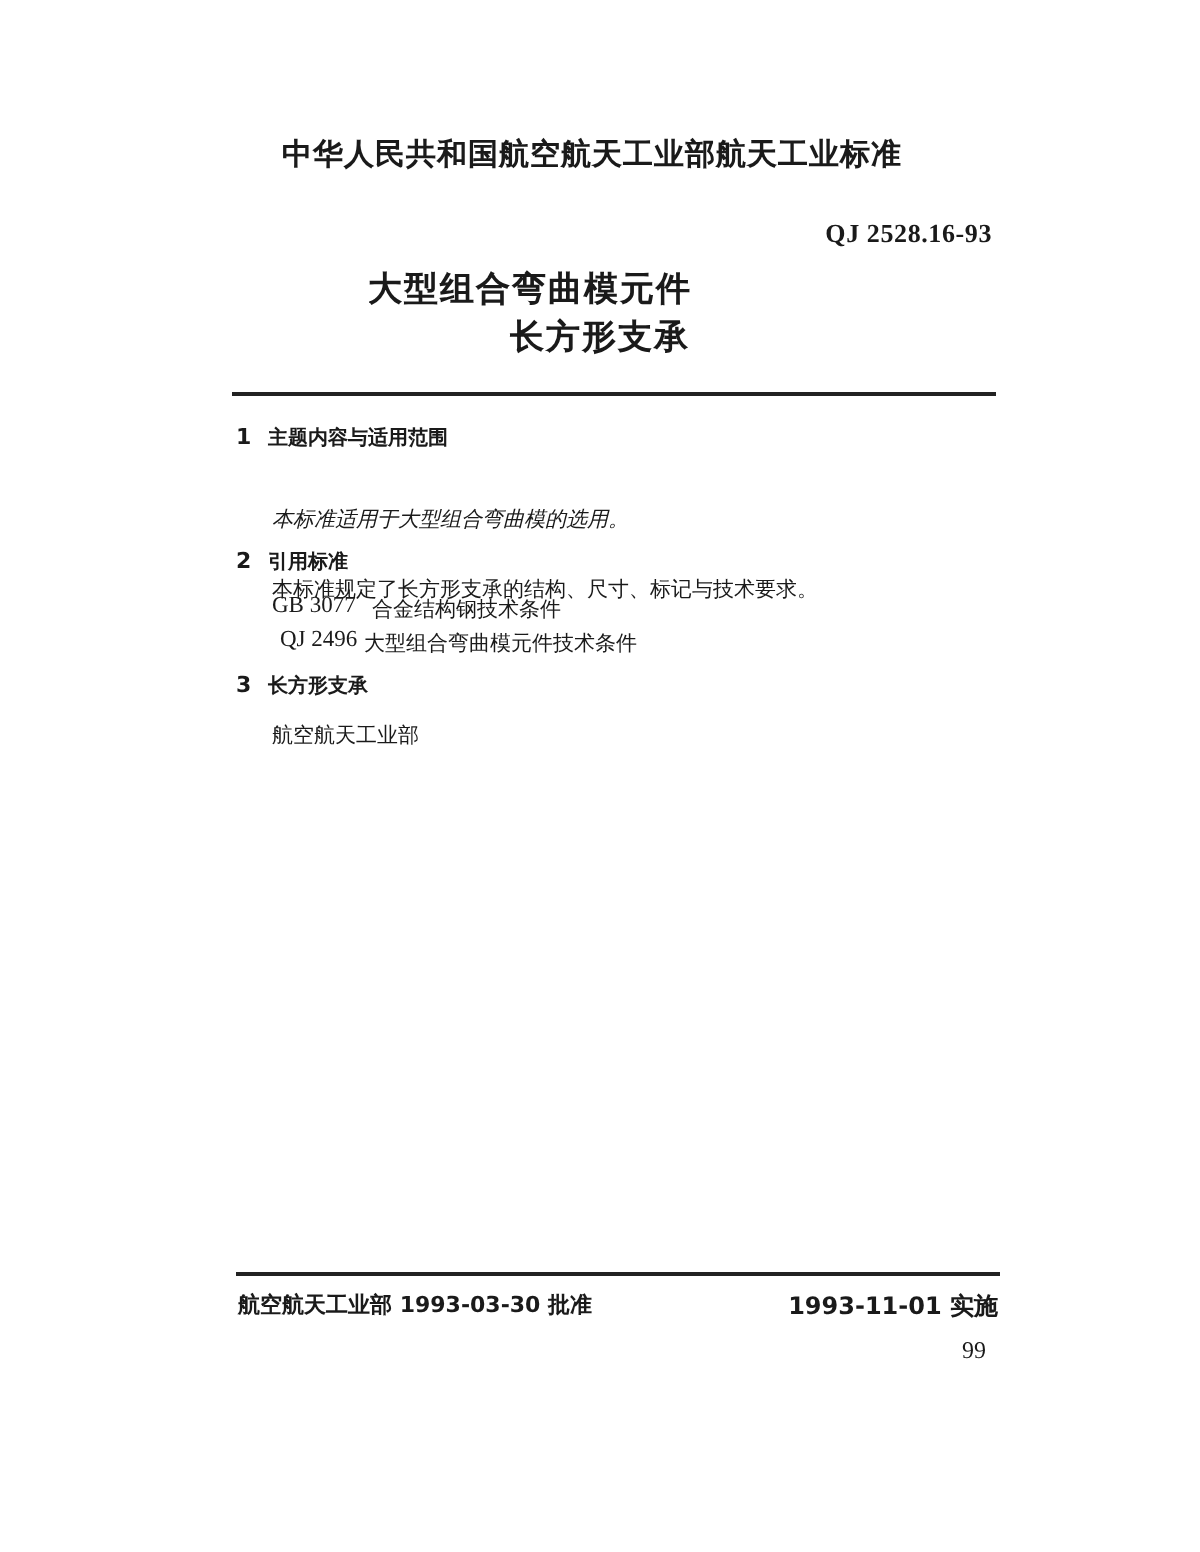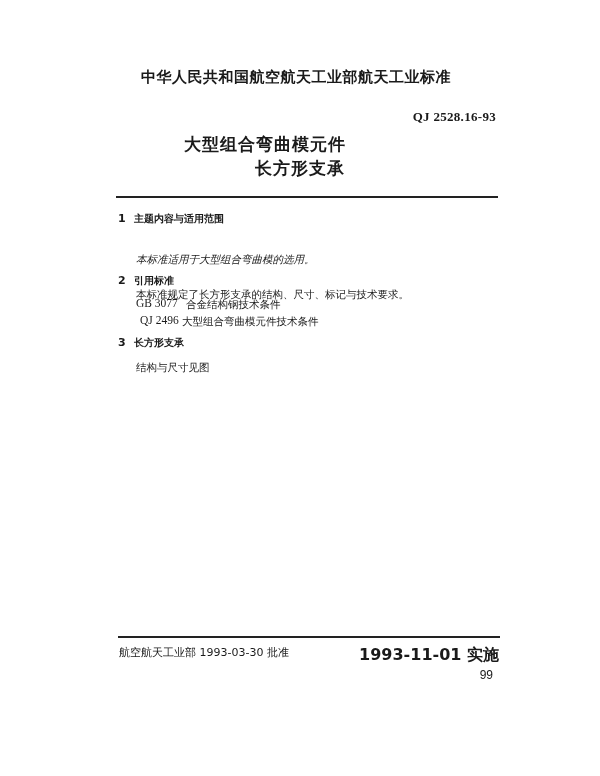--- a/index.html
+++ b/index.html
@@ -10,23 +10,23 @@
     .code { right: 104px; top: 109px; font-family: "Liberation Serif", serif; font-size: 13px; font-weight: bold; letter-spacing: 0.3px; margin-left: 24px; }
     .title1 { left: 0; width: 530px; text-align: center; top: 133px; font-size: 17px; font-weight: bold; letter-spacing: 1px; }
     .title2 { left: 0; width: 600px; text-align: center; top: 157px; font-size: 17px; font-weight: bold; letter-spacing: 1px; }
     .rule { position: absolute; background: #222; }
     .rule.top { left: 116px; width: 382px; top: 196px; height: 2px; }
     .rule.bottom { left: 118px; width: 382px; top: 636px; height: 2px; }
     .sec-num { font-size: 11px; font-weight: bold; }
     .sec-title { font-size: 10px; font-weight: bold; }
     .body-text { font-size: 10.5px; font-family: "DejaVu Serif", serif; }
     .ref-code { font-family: "Liberation Serif", serif; font-size: 11.5px; text-align: right; }
-    .footer-left { left: 119px; top: 645px; font-size: 11px; font-weight: normal; }
-    .footer-right { right: 101px; top: 645px; font-size: 16px; font-weight: bold; text-align: right; }
-    .page-num { right: 107px; top: 668px; font-family: Liberation Sans, sans-serif; font-size: 12px; text-align: right; }
+    .footer-left { left: 119px; top: 645px; font-size: 11px; font-weight: bold; }
+    .footer-right { right: 101px; top: 645px; font-size: 12px; font-weight: bold; text-align: right; }
+    .page-num { right: 107px; top: 668px; font-family: Liberation Serif, serif; font-size: 12px; text-align: right; }
   </style>
 </head>
 <body>
 
 <div class="abs org">中华人民共和国航空航天工业部航天工业标准</div>
 <div class="abs code">QJ 2528.16-93</div>
 
 <div class="abs title1">大型组合弯曲模元件</div>
 <div class="abs title2">长方形支承</div>
 
@@ -39,19 +39,19 @@
 
 <div class="abs sec-num" style="left:118px; top:274px;">2</div>
 <div class="abs sec-title" style="left:134px; top:274px;font-family:Liberation Serif, serif;">引用标准</div>
 <div class="abs ref-code" style="left:136px; top:297px;">GB 3077</div>
 <div class="abs body-text" style="left:186px; top:298px;">合金结构钢技术条件</div>
 <div class="abs ref-code" style="left:140px; top:314px;">QJ 2496</div>
 <div class="abs body-text" style="left:182px; top:315px;">大型组合弯曲模元件技术条件</div>
 
 <div class="abs sec-num" style="left:118px; top:336px;">3</div>
 <div class="abs sec-title" style="left:134px; top:336px;">长方形支承</div>
-<div class="abs body-text" style="left:136px; top:361px;">结构与尺寸见图</div>
+<div class="abs body-text" style="left:136px; top:361px;">航空航天工业部</div>
 
 <div class="rule bottom"></div>
 
 <div class="abs footer-left">航空航天工业部 1993-03-30 批准</div>
 <div class="abs footer-right">1993-11-01  实施</div>
 <div class="abs page-num">99</div>
 
 </body></html>

